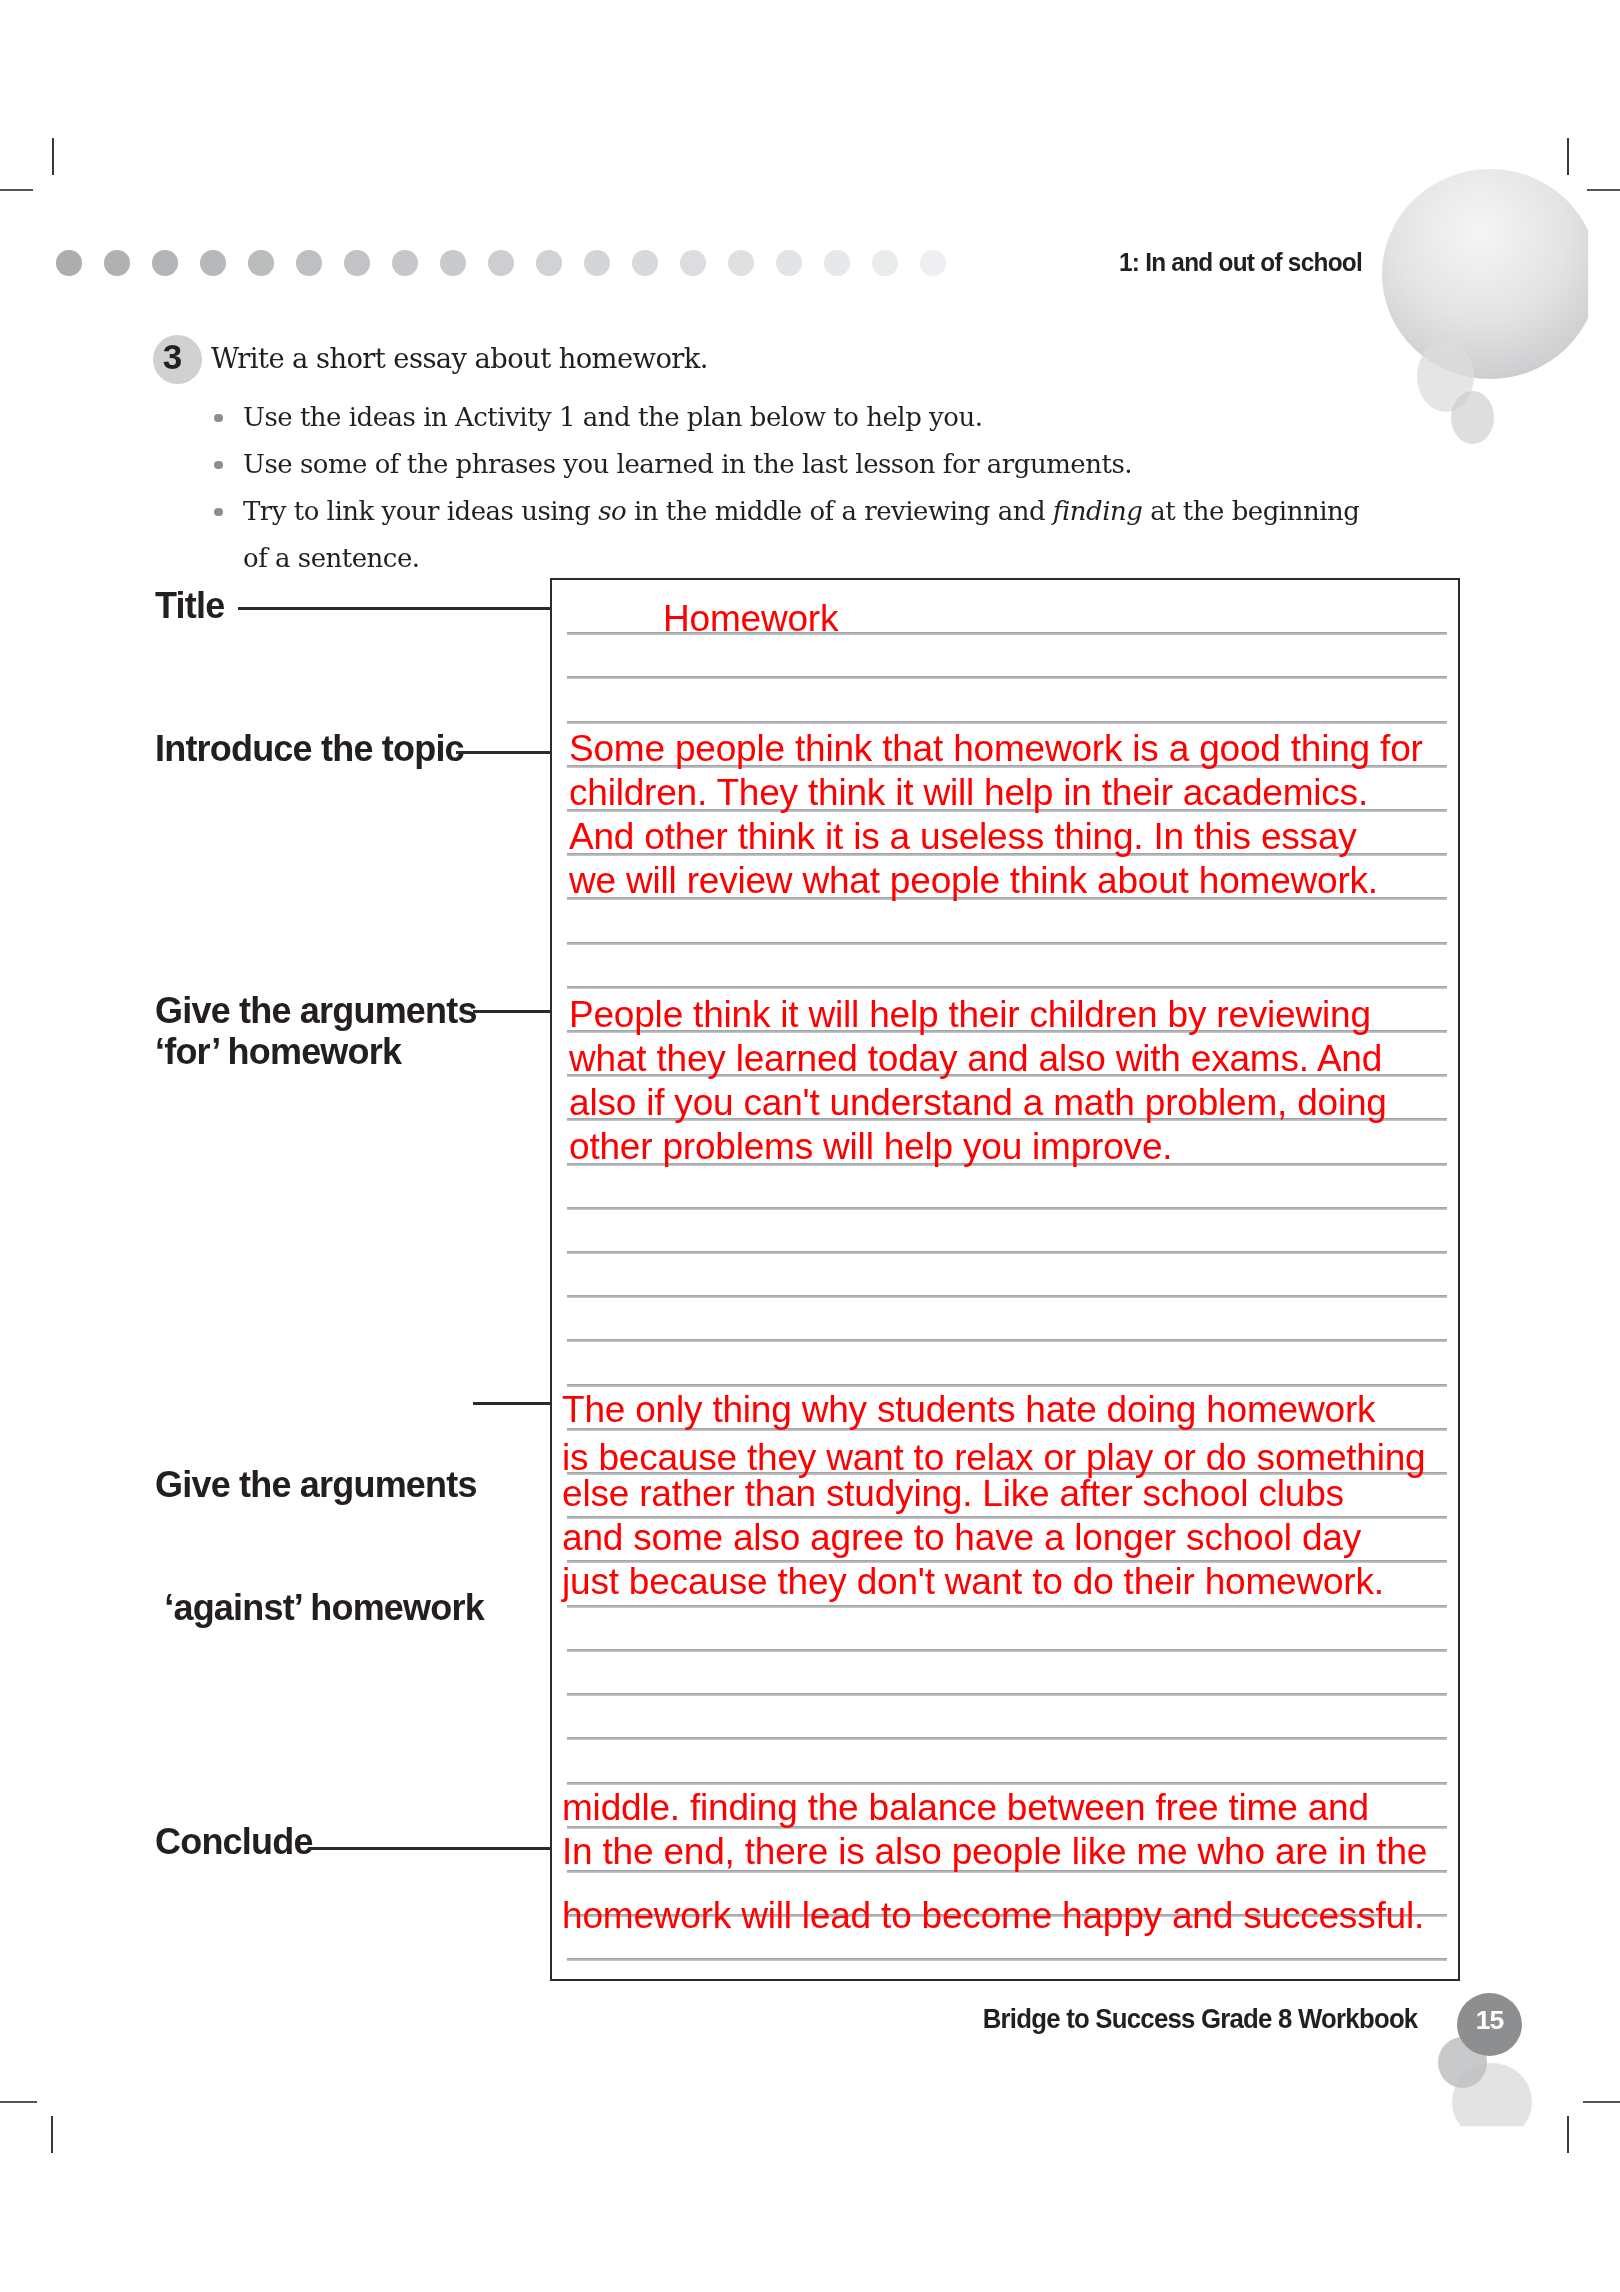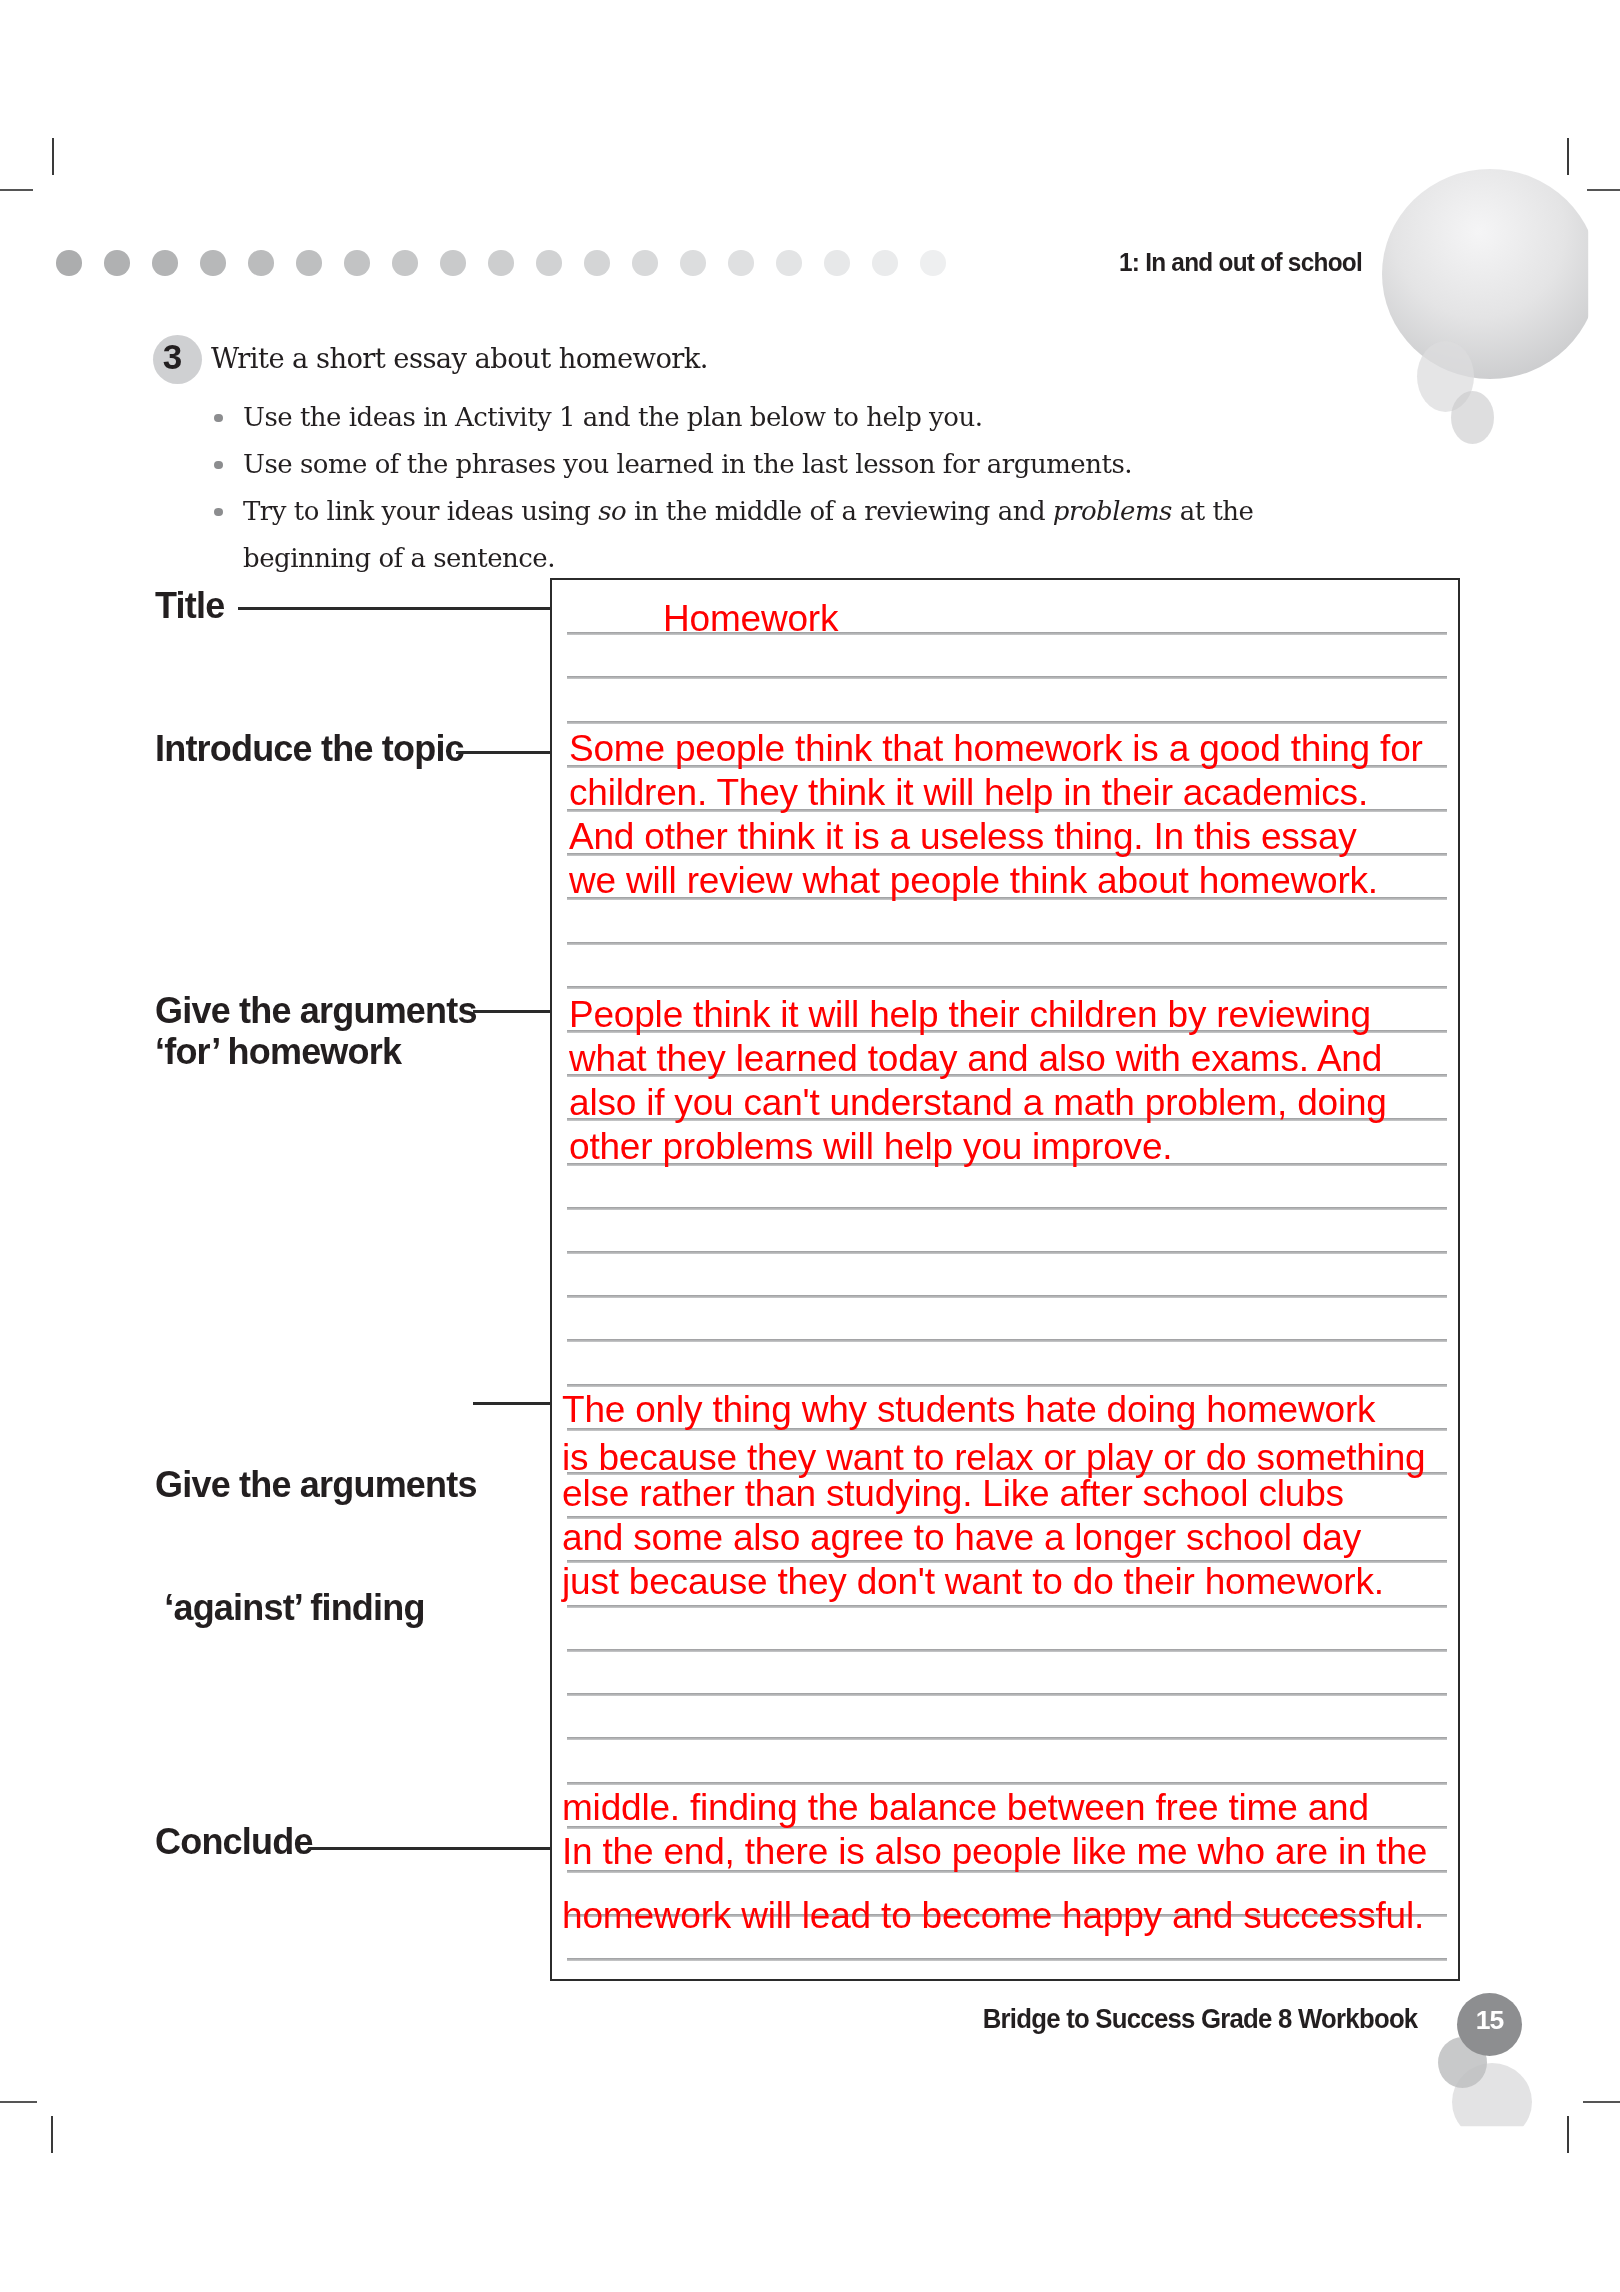--- a/index.html
+++ b/index.html
@@ -68,38 +68,38 @@
 <div class="bubble-sm1"></div>
 <div class="bubble-sm2"></div>
 
 <div class="activity-num">
   <span>3</span>
 </div>
 <div class="activity-prompt">Write a short essay about homework.</div>
 <ul class="bullet-list" id="bullets">
     <li><span>Use the ideas in Activity 1 and the plan below to help you.</span></li>
     <li><span>Use some of the phrases you learned in the last lesson for arguments.</span></li>
-    <li><span>Try to link your ideas using </span><em>so</em><span> in the middle of a reviewing and </span><em>problems</em><span> at the beginning of a sentence.</span></li>
+    <li><span>Try to link your ideas using </span><em>so</em><span> in the middle of a reviewing and </span><em>finding</em><span> at the beginning of a sentence.</span></li>
   </ul>
 
 <div class="plan-label" style="left:155px;top:585px;">Title</div>
 <div class="connector" style="left:238px;top:607px;width:314px;"></div>
 
 <div class="plan-label" style="left:155px;top:728px;">Introduce the topic</div>
 <div class="connector" style="left:456px;top:751px;width:96px;"></div>
 
 <div class="plan-label" style="left:155px;top:990px;">
   <div>Give the arguments</div>
   <div>‘for’ homework</div>
 </div>
 <div class="connector" style="left:473px;top:1010px;width:78px;"></div>
 
 <div class="plan-label" style="left:155px;top:1382px;white-space:pre;">
   <div>Give the arguments</div>
-  <div> ‘against’ finding</div>
+  <div> ‘against’ homework</div>
 </div>
 <div class="connector" style="left:473px;top:1402px;width:78px;"></div>
 
 <div class="plan-label" style="left:155px;top:1821px;">Conclude</div>
 <div class="connector" style="left:308px;top:1847px;width:244px;"></div>
 
 <div class="essay-box"></div>
 <div id="rules">
     <div class="rule" style="top: 632px;"></div>
     <div class="rule" style="top: 676px;"></div>

